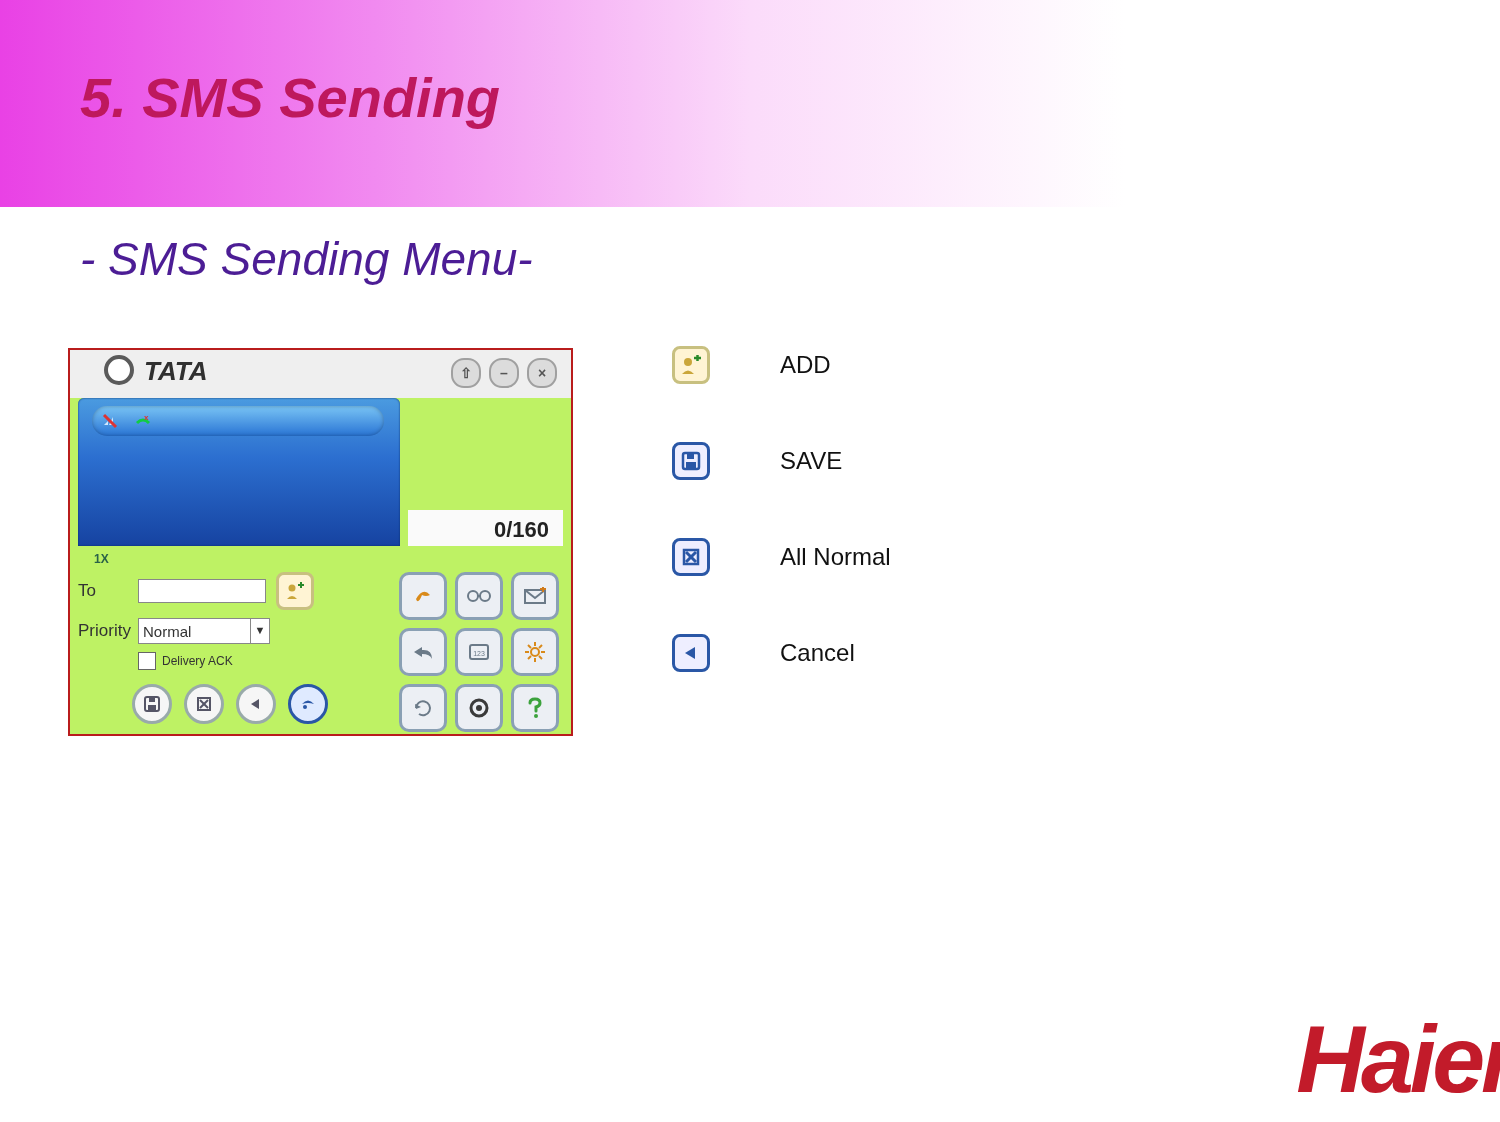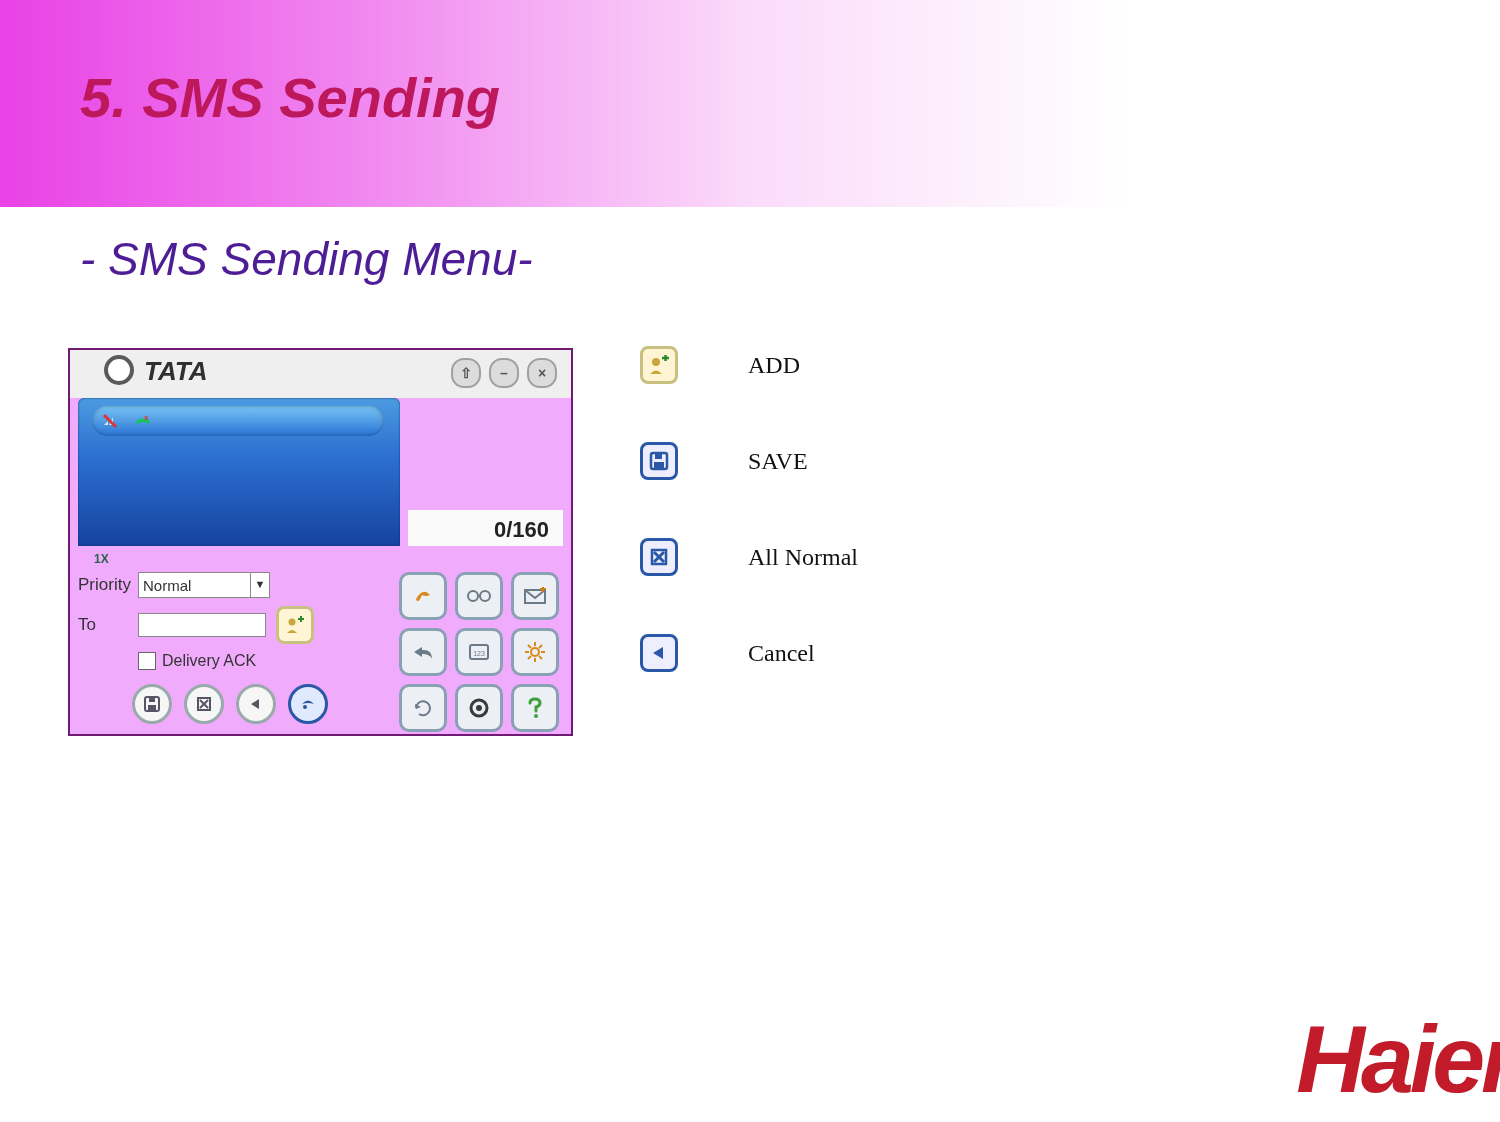--- a/index.html
+++ b/index.html
@@ -37,22 +37,22 @@
     color: #4c1d95;
   }
 
   
   .app {
     position: absolute;
     left: 68px;
     top: 348px;
     width: 505px;
     height: 388px;
-    border: 2px solid #701a75;
-    background: #f0abfc;
+    border: 2px solid #b91c1c;
+    background: #bef264;
     box-sizing: border-box;
   }
   .app-top {
     position: relative;
     width: 100%;
     height: 48px;
     background: #efefef;
   }
   .tata-logo {
     position: absolute;
@@ -187,21 +187,21 @@
     width: 126px;
     height: 22px;
     border: 1px solid #888;
     background: #fff;
   }
   .chk-row {
     margin-left: 60px;
     display: flex;
     align-items: center;
     gap: 6px;
-    font-size: 16px;
+    font-size: 12px;
   }
   .chk {
     width: 16px;
     height: 16px;
     border: 1px solid #666;
     background: #fff;
   }
 
   .round-row {
     position: absolute;
@@ -257,24 +257,23 @@
     display: flex;
     align-items: center;
     justify-content: center;
     font-size: 20px;
     color: #6b7a88;
   }
 
   
   .legend {
     position: absolute;
-    left: 640px;
+    left: 672px;
     top: 346px;
     width: 300px;
-    font-family: Liberation Serif, serif;
   }
   .legend-row {
     display: flex;
     align-items: center;
     margin-bottom: 58px;
   }
   .legend-label {
     margin-left: 70px;
     font-size: 24px;
     color: #111;
@@ -338,39 +337,39 @@
           </svg>
       </span>
     </div>
     <div class="blue-foot">1X</div>
   </div>
 
   <div class="counter-box">0/160</div>
 
   <div class="form-area">
     <div class="form-row">
-      <div class="form-label">Priority</div>
-      <div class="dd">
-        <span>Normal</span>
-        <span class="caret">▼</span>
-      </div>
-    </div>
-    <div class="form-row">
       <div class="form-label">To</div>
       <div class="txt"></div>
       <div style="margin-left:10px;">
         <span class="ic" style="border-color:#c8c080;background:#fff4d4;">
           <svg width="20" height="20" viewBox="0 0 20 20">
               <circle cx="7" cy="7" r="3.5" fill="#caa63a"></circle>
               <path d="M2 18 Q7 12 12 18 Z" fill="#caa63a"></path>
               <path d="M13 4 L19 4 M16 1 L16 7" stroke="#2a8a2a" stroke-width="2"></path>
             </svg>
         </span>
       </div>
     </div>
+    <div class="form-row">
+      <div class="form-label">Priority</div>
+      <div class="dd">
+        <span>Normal</span>
+        <span class="caret">▼</span>
+      </div>
+    </div>
     <div class="chk-row">
       <span class="chk"></span>
       <span>Delivery ACK</span>
     </div>
   </div>
 
   <div class="round-row">
     <span class="ic-round">
       <svg width="18" height="18" viewBox="0 0 18 18">
           <rect x="2" y="2" width="14" height="14" rx="2" fill="none" stroke="#556" stroke-width="2"></rect>

